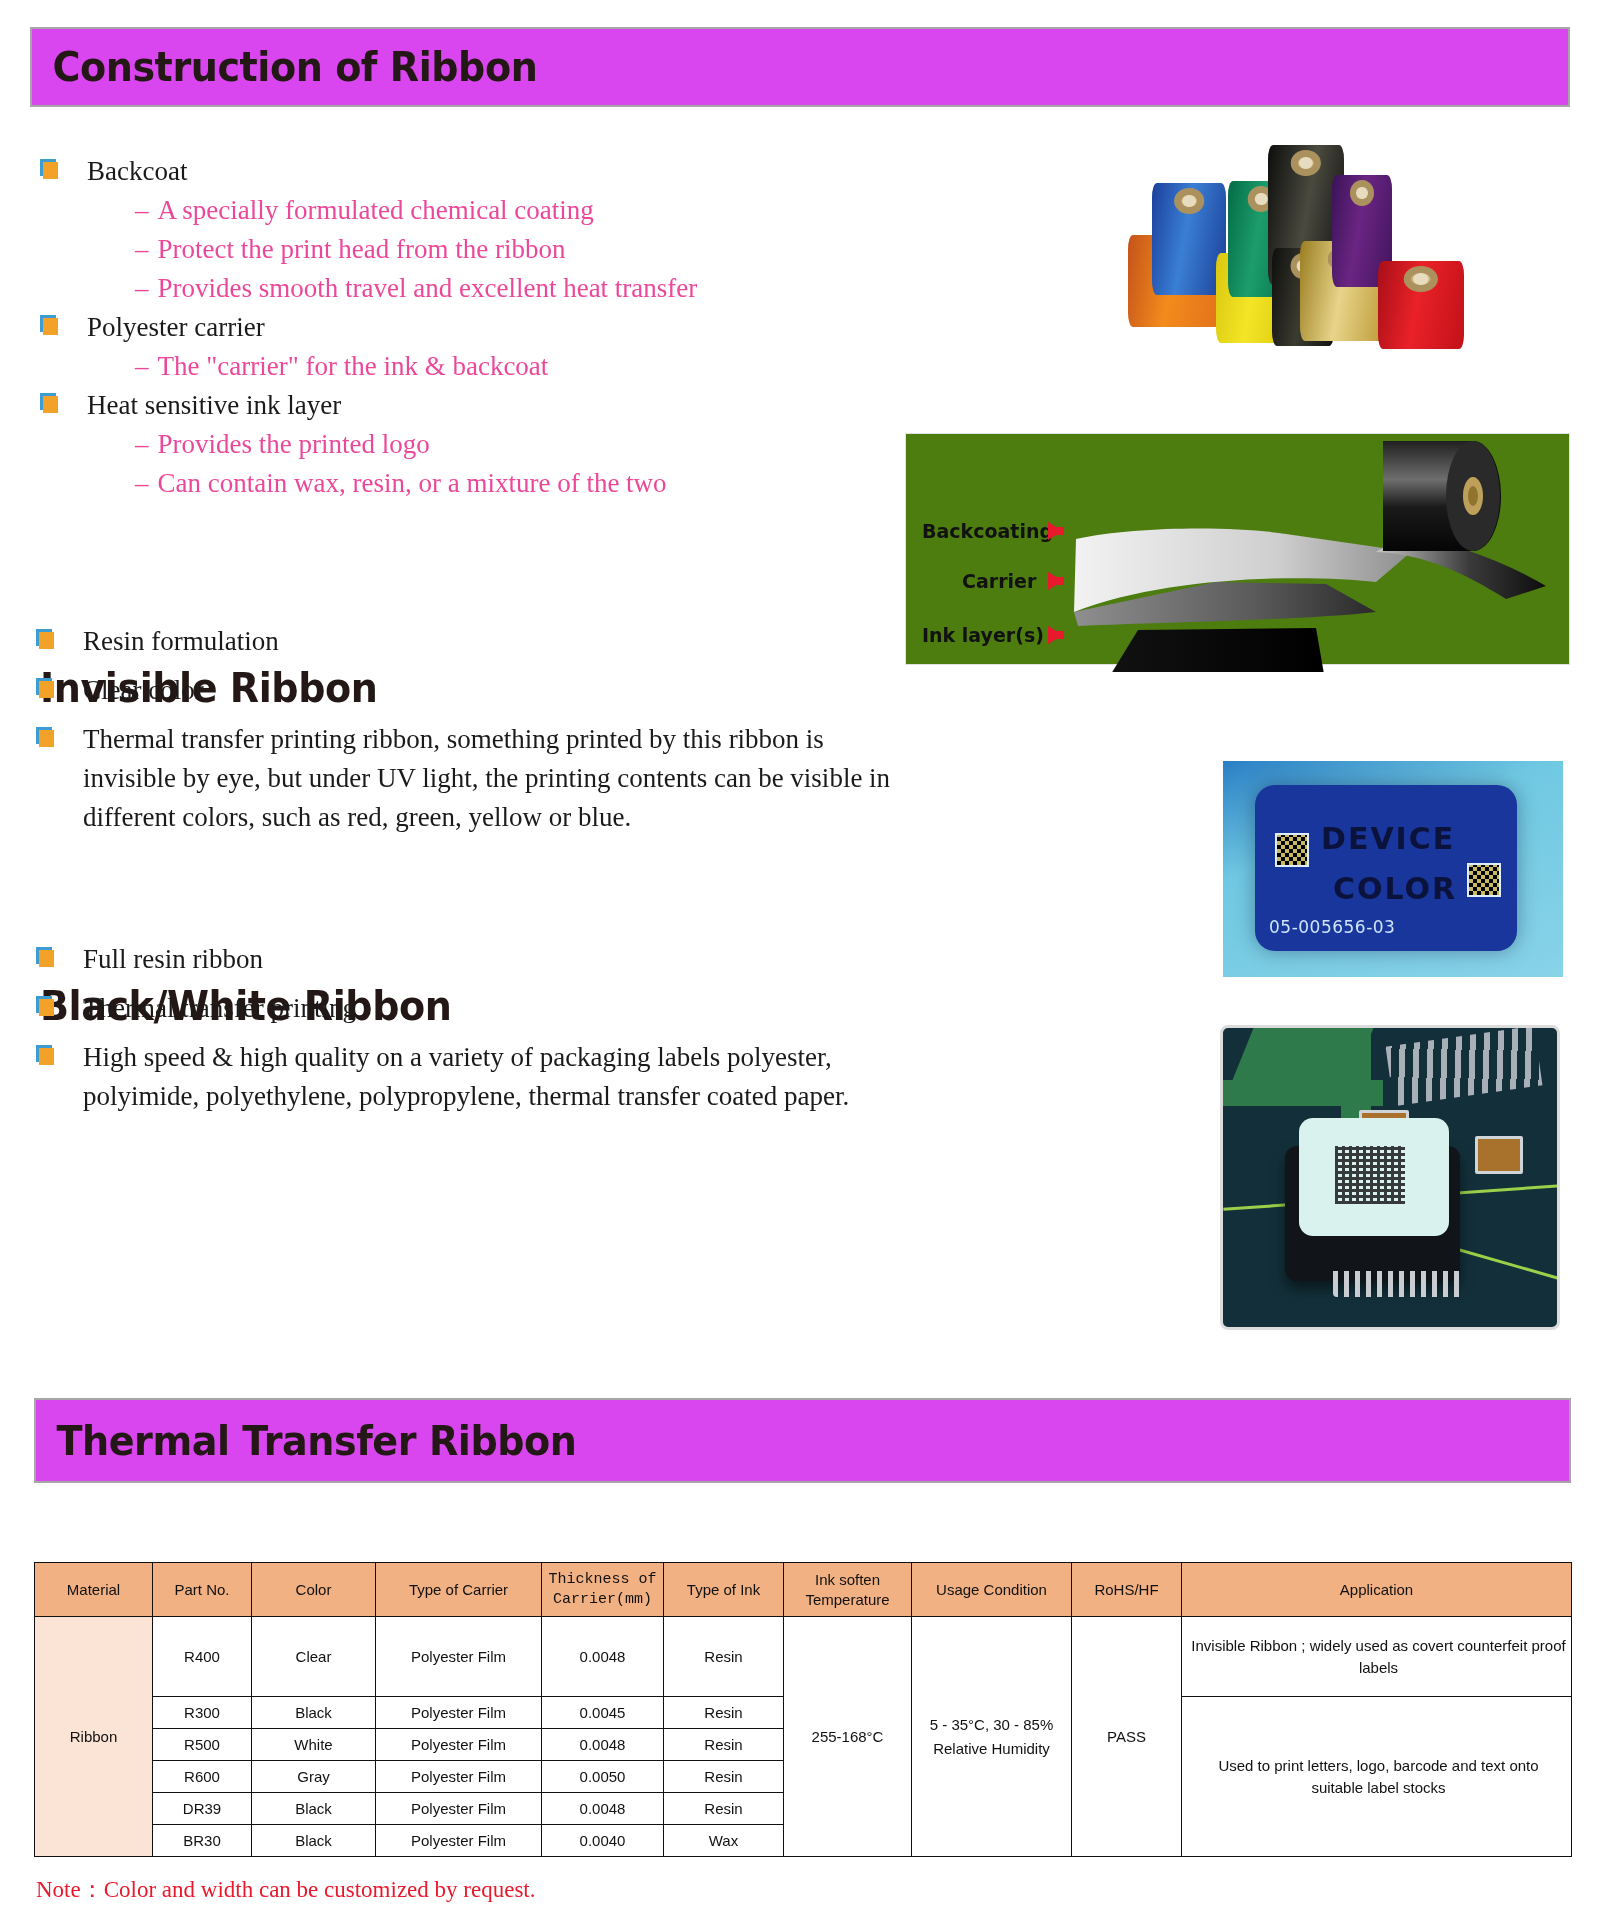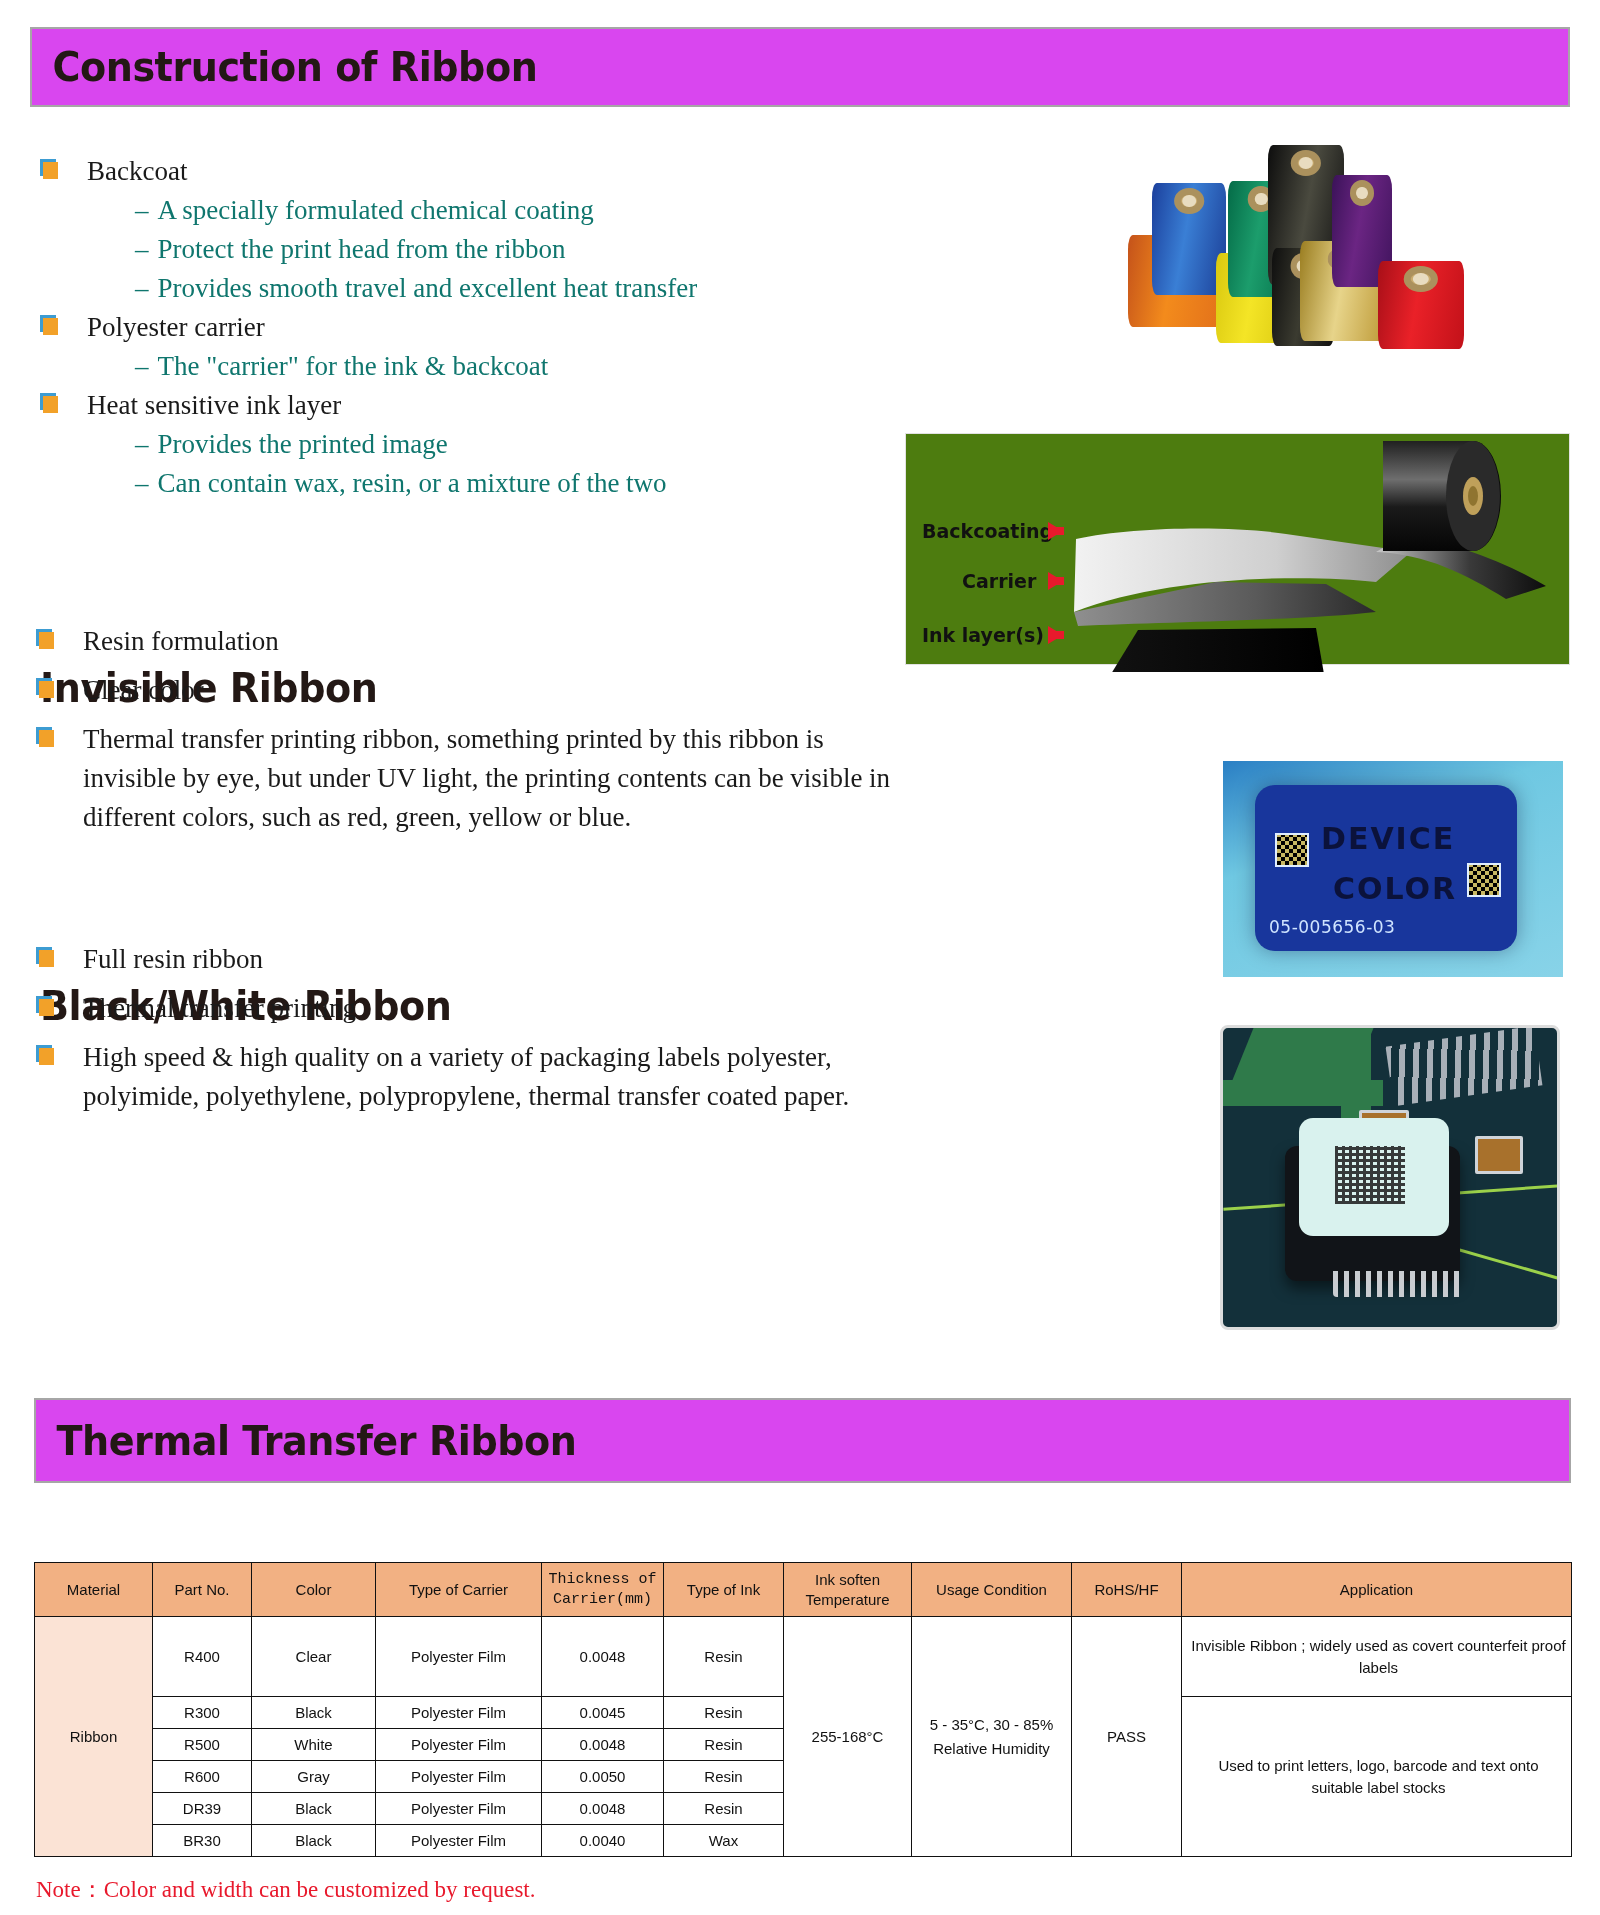--- a/index.html
+++ b/index.html
@@ -84,21 +84,21 @@
     font-family: "Liberation Serif", serif;
     font-size: 27px;
     line-height: 39px;
     color: #1a1a1a;
     margin-left: 29px;
   }
   .sub-row {
     font-family: "Liberation Serif", serif;
     font-size: 27px;
     line-height: 39px;
-    color: #0f766e;
+    color: #ec4899;
     padding-left: 95px;
   }
   .sub-row .dash { margin-right: 9px; }
 
   #list-construction { left: 40px; top: 152px; width: 860px; }
   #list-construction .bullet-row { margin-bottom: 0; }
   #list-construction .sub-row { margin-bottom: 0; }
 
   #list-invisible { left: 36px; top: 622px; width: 880px; }
   #list-invisible .bullet-row { margin-bottom: 10px; }
@@ -334,21 +334,21 @@
   <div class="bullet-row">
     <span class="bullet-marker"></span>
     <span class="bullet-text">Polyester carrier</span>
   </div>
   <div class="sub-row"><span class="dash">–</span><span>The "carrier" for the ink &amp; backcoat</span></div>
 
   <div class="bullet-row">
     <span class="bullet-marker"></span>
     <span class="bullet-text">Heat sensitive ink layer</span>
   </div>
-  <div class="sub-row"><span class="dash">–</span><span>Provides the printed image</span></div>
+  <div class="sub-row"><span class="dash">–</span><span>Provides the printed logo</span></div>
   <div class="sub-row"><span class="dash">–</span><span>Can contain wax, resin,  or a mixture of the two</span></div>
 </div>
 
 <div id="img-rolls">
   <div class="roll" style="left:28px;  top:122px; width:96px; height:92px;  background:linear-gradient(100deg,#c4521a,#f38b1c 45%,#e2701a);">
       <div class="core"></div>
     </div>
   <div class="roll" style="left:52px;  top:70px;  width:74px; height:112px; background:linear-gradient(100deg,#1b3f9c,#3a7fd5 45%,#1c3f97);">
       <div class="core"></div>
     </div>

